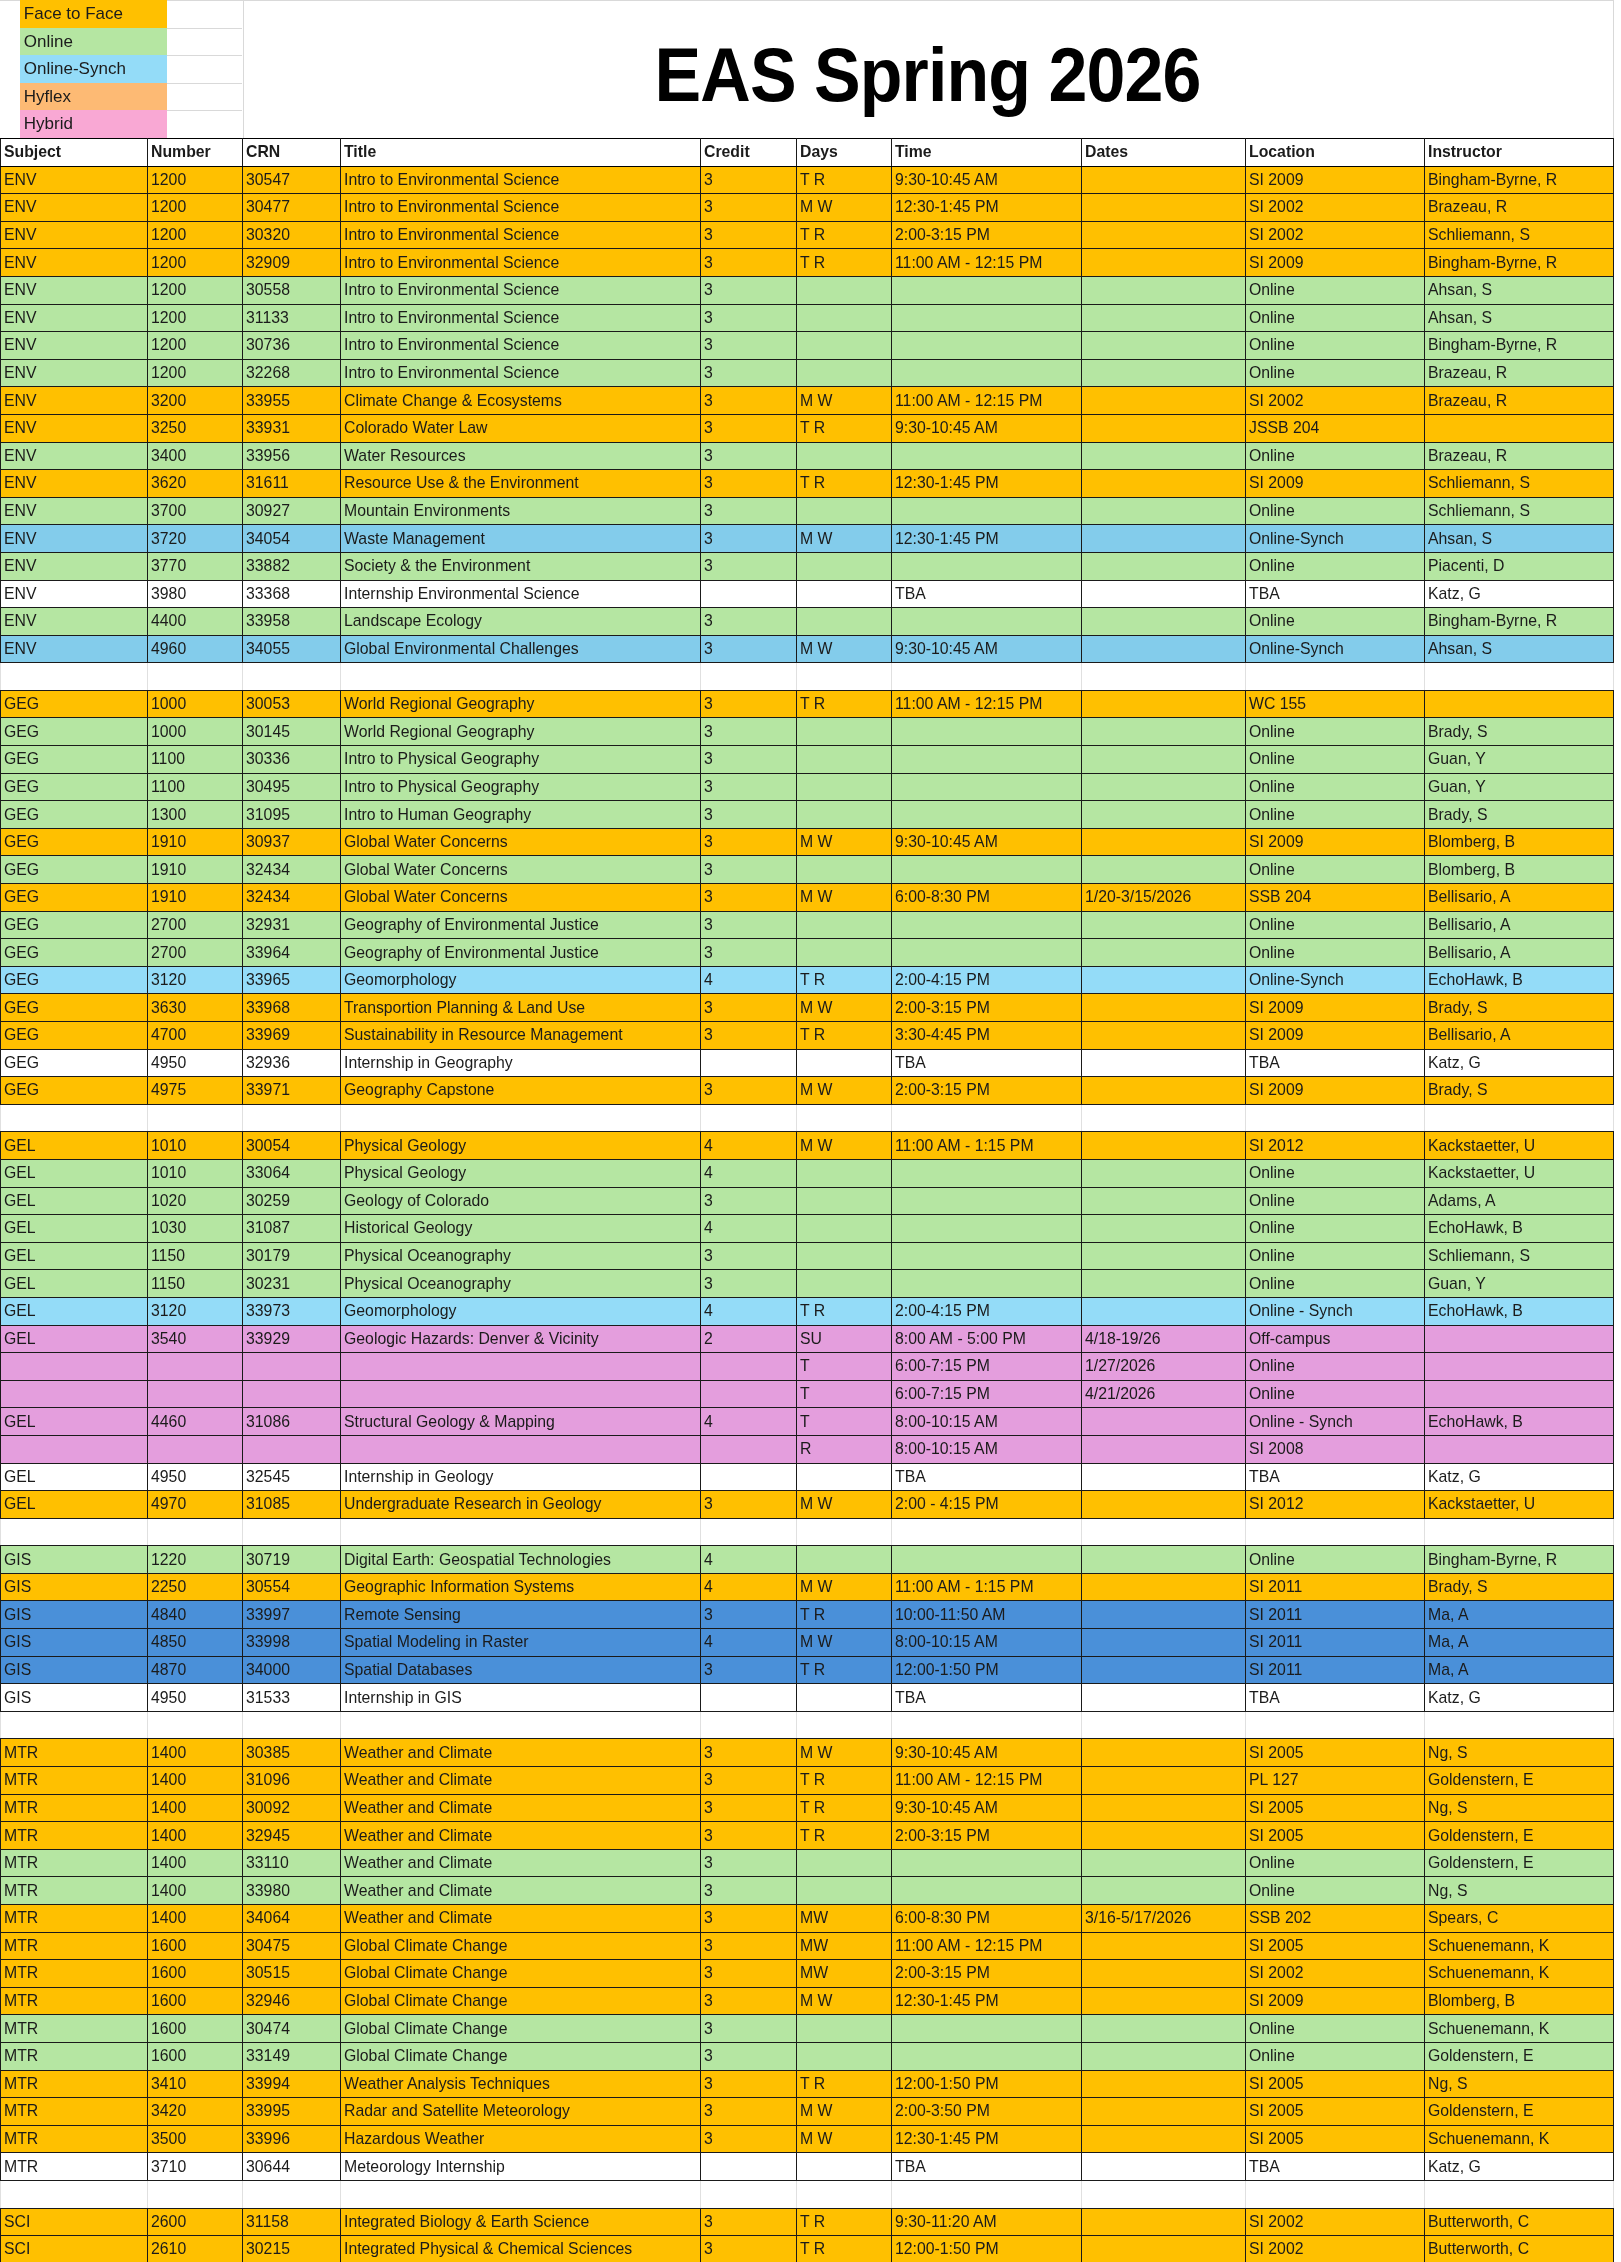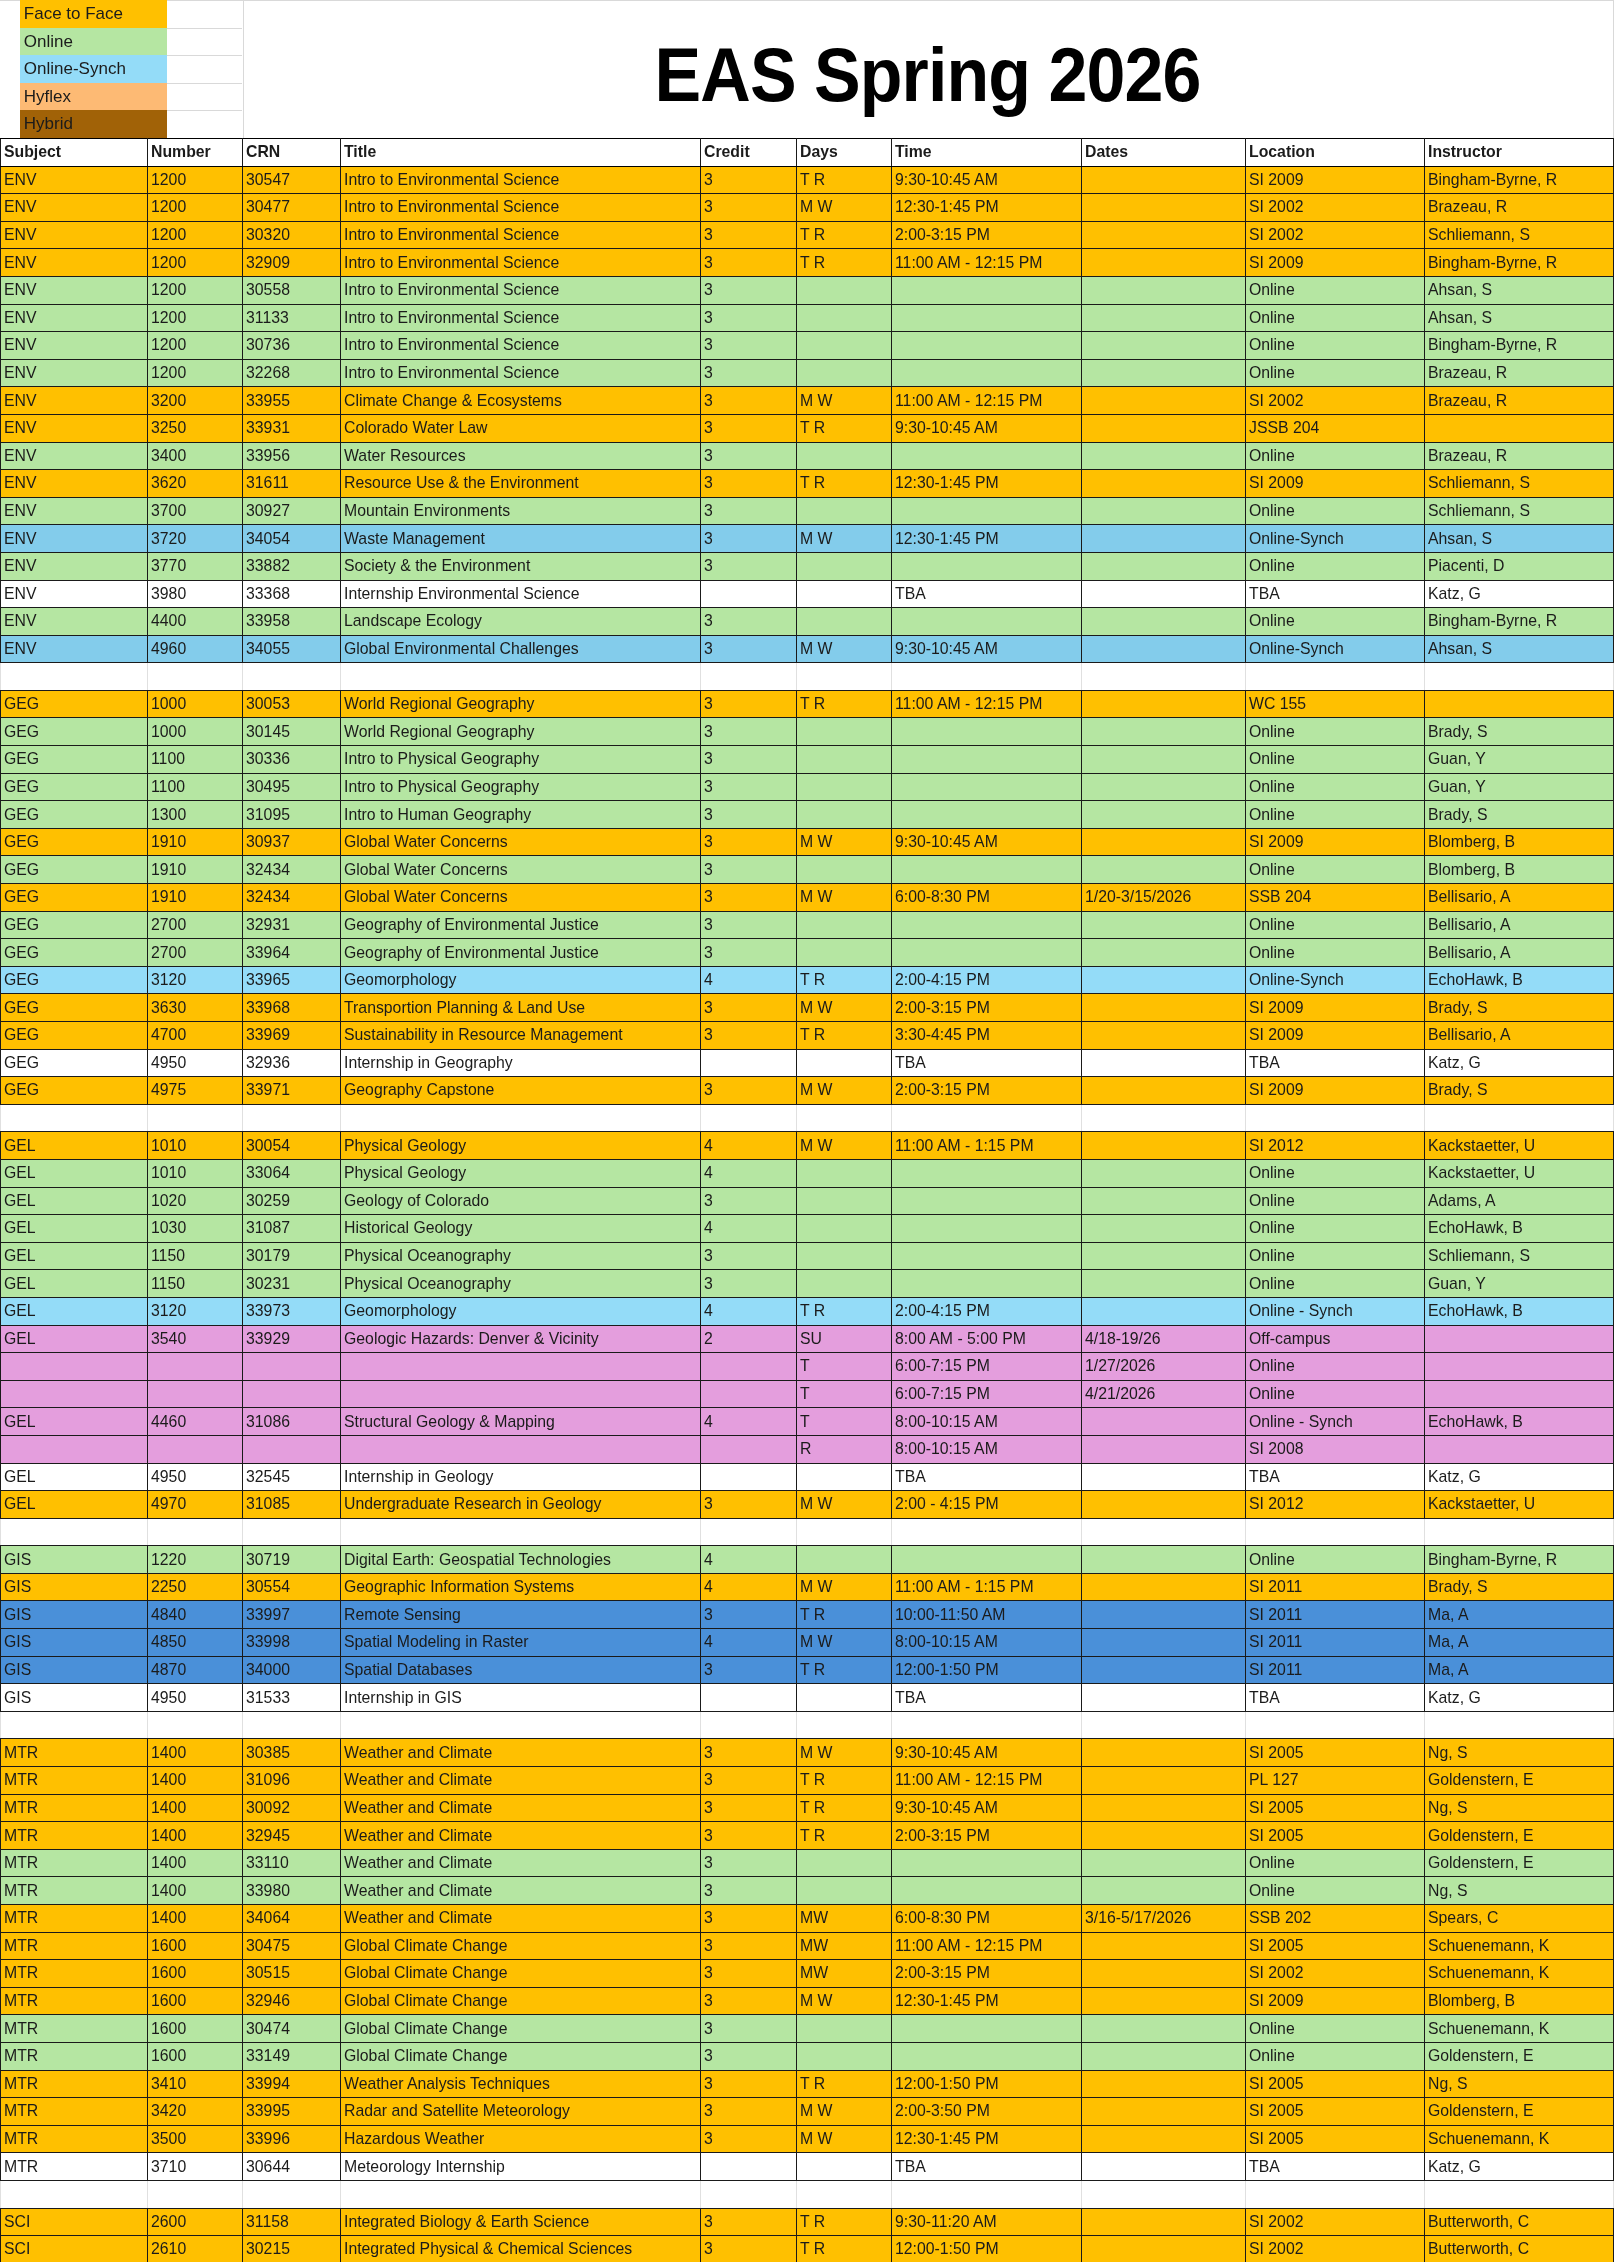--- a/index.html
+++ b/index.html
@@ -45,21 +45,21 @@
     <div class="gridline-h" style="left:147px;top:83px;width:95px;"></div>
     <div class="gridline-h" style="left:147px;top:110px;width:95px;"></div>
     <div class="gridline-v" style="left:243px;top:0;height:138px;"></div>
     <div class="gridline-v" style="left:1613px;top:0;height:138px;"></div>
 
     <div class="legend">
       <div class="legend-item" style="background:#FFC000">Face to Face</div>
       <div class="legend-item" style="background:#B5E6A2">Online</div>
       <div class="legend-item" style="background:#94DCF8">Online-Synch</div>
       <div class="legend-item" style="background:#fdba74">Hyflex</div>
-      <div class="legend-item" style="background:#a16207">Hybrid</div>
+      <div class="legend-item" style="background:#f9a8d4">Hybrid</div>
     </div>
 
     <div class="title">EAS Spring 2026</div>
   </div>
 
   <table class="sched">
     <colgroup>
       <col style="width:147px">
         <col style="width:95px">
         <col style="width:98px">

